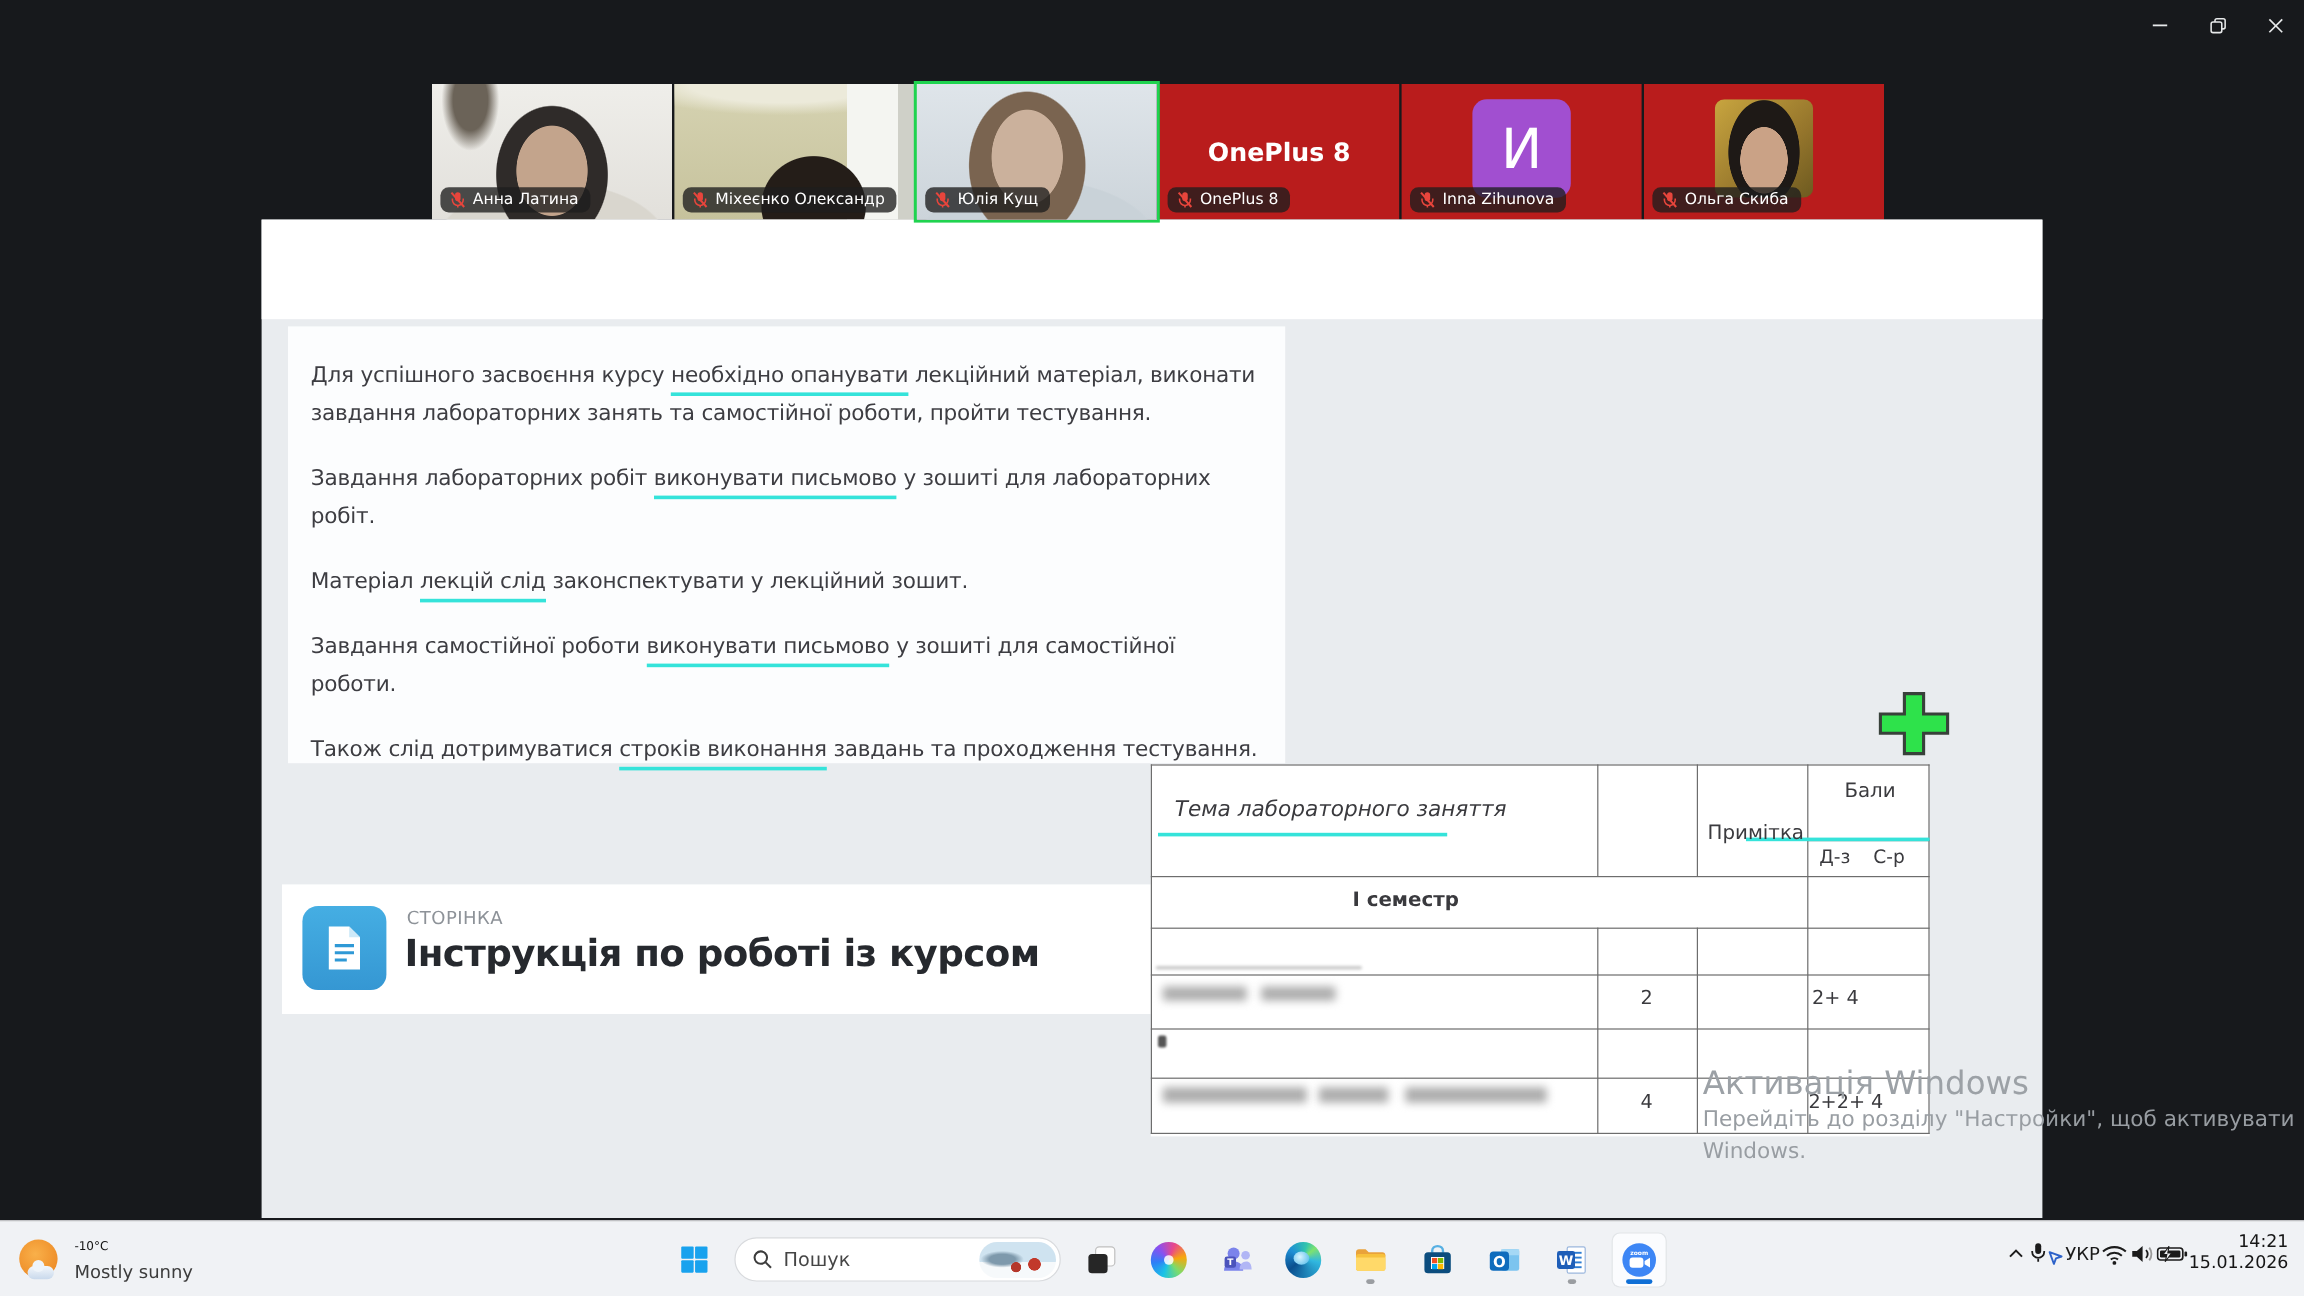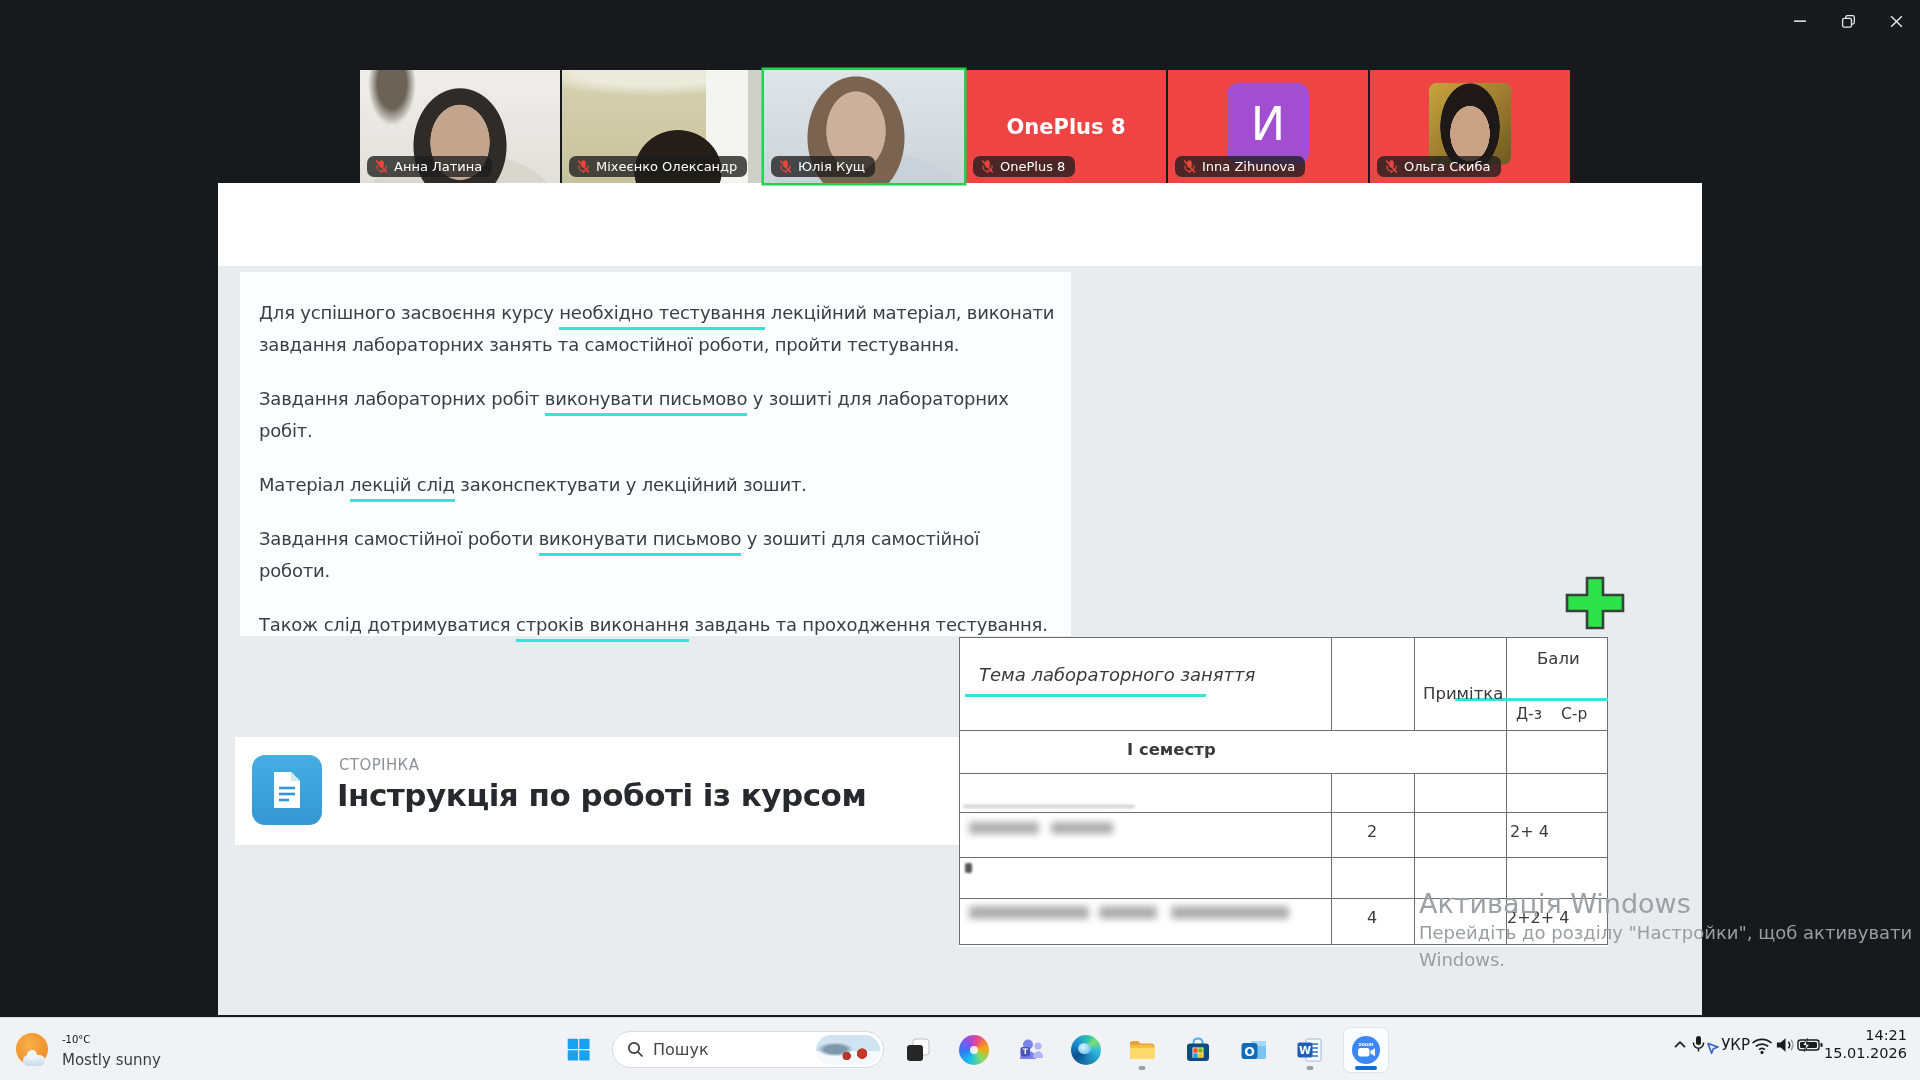--- a/index.html
+++ b/index.html
@@ -4,21 +4,21 @@
 <style>
   *{margin:0;padding:0;box-sizing:border-box}
   html,body{background:#0c0d0e}
   #stage{position:relative;width:1920px;height:1080px;overflow:hidden;background:#17191c;
          font-family:"DejaVu Sans","Liberation Sans",sans-serif;}
   
   #winctl{position:absolute;top:0;right:0;display:flex;z-index:50}
   .wbtn{width:48px;height:42px;display:flex;align-items:center;justify-content:center;cursor:pointer}
   
   #strip{position:absolute;left:360px;top:70px;height:113px;display:flex;gap:2px}
-  .tile{position:relative;width:200px;height:113px;background:#ef4444;flex:none}
+  .tile{position:relative;width:200px;height:113px;background:#b91c1c;flex:none}
   .tile.active{box-shadow:0 0 0 2.5px #1fd34f;z-index:2}
   .vlabel{position:absolute;left:7px;bottom:6px;display:flex;align-items:center;gap:5px;
           background:rgba(30,30,30,.78);border-radius:7px;padding:3px 10px 3px 7px;
           color:#fff;font-size:13px;white-space:nowrap;max-width:186px;overflow:hidden}
   .bigname{position:absolute;inset:0;display:flex;align-items:center;justify-content:center;
            color:#fff;font-size:21px;font-weight:700}
   .letter-avatar{position:absolute;left:50%;top:50%;transform:translate(-50%,-54%);
            width:82px;height:82px;border-radius:12px;display:flex;align-items:center;justify-content:center;
            color:#fff;font-size:46px;font-weight:500}
   .photo-avatar{position:absolute;left:50%;top:50%;transform:translate(-50%,-54%);
@@ -203,21 +203,21 @@
           </svg>
           <span>Ольга Скиба</span>
         </div>
       </div>
     </div>
 
   <div id="share">
     <div class="band"></div>
 
     <div id="textblock">
-        <p><span>Для успішного засвоєння курсу </span><span class="hl">необхідно тестування</span><span> лекційний матеріал, виконати</span><br><span>завдання лабораторних занять та самостійної роботи, пройти тестування.</span></p>
+        <p><span>Для успішного засвоєння курсу </span><span class="hl">необхідно опанувати</span><span> лекційний матеріал, виконати</span><br><span>завдання лабораторних занять та самостійної роботи, пройти тестування.</span></p>
         <p><span>Завдання лабораторних робіт </span><span class="hl">виконувати письмово</span><span> у зошиті для лабораторних</span><br><span>робіт.</span></p>
         <p><span>Матеріал </span><span class="hl">лекцій слід</span><span> законспектувати у лекційний зошит.</span></p>
         <p><span>Завдання самостійної роботи </span><span class="hl">виконувати письмово</span><span> у зошиті для самостійної</span><br><span>роботи.</span></p>
         <p><span>Також слід дотримуватися </span><span class="hl">строків виконання</span><span> завдань та проходження тестування.</span></p>
       </div>
 
     <div id="pageblock">
       <div id="pageicon">
         <svg width="34" height="40" viewBox="0 0 34 40">
           <path d="M4 2h17l9 9v27H4z" fill="#fff"></path>

